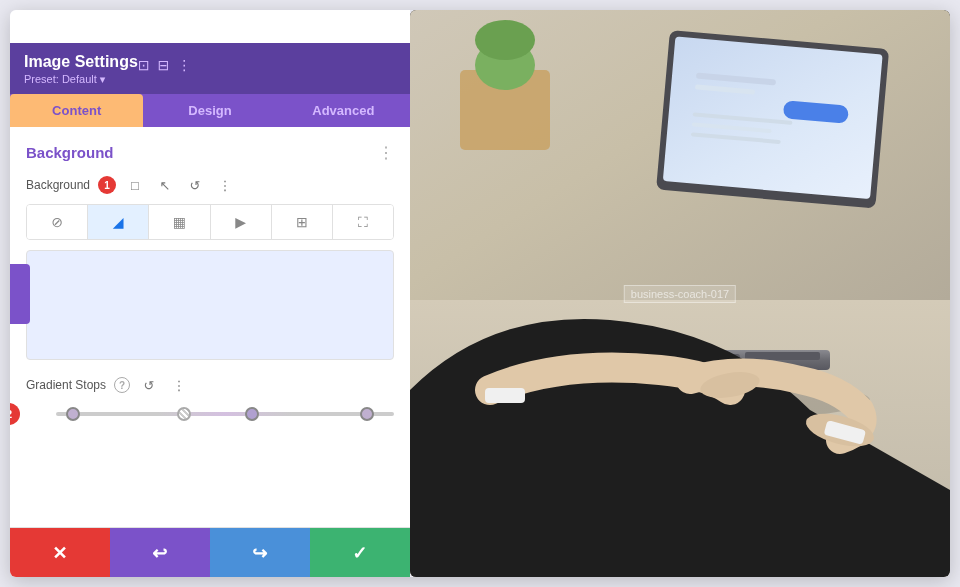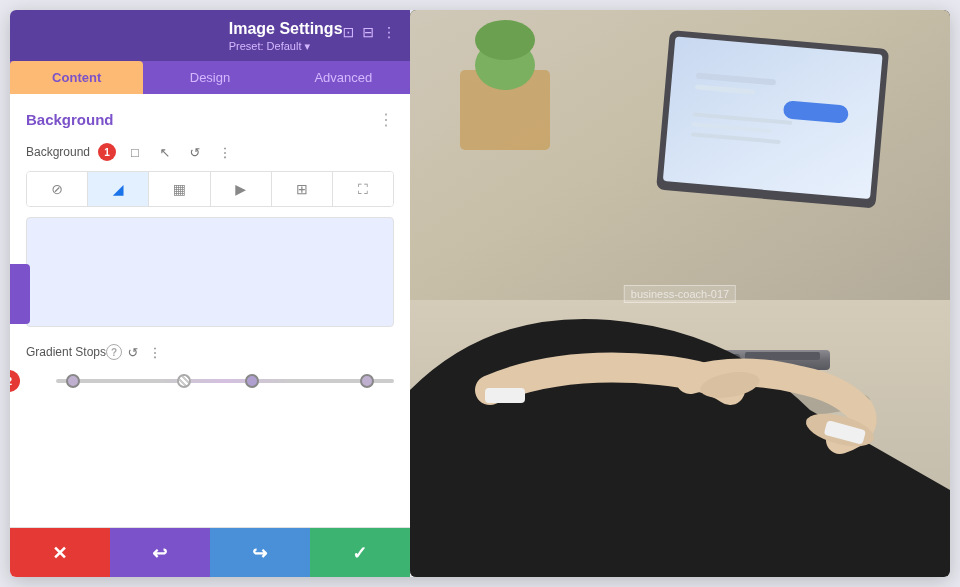--- a/index.html
+++ b/index.html
@@ -28,22 +28,23 @@
       background: #fff;
       display: flex;
       flex-direction: column;
       position: relative;
     }
     
     .panel-header {
       background: #5b3f9e;
       padding: 10px 14px 8px;
       display: flex;
-      justify-content: flex-end;
+      justify-content: flex-start;
       align-items: flex-start;
+      margin-top: 33px;
     }
     .panel-header-left .panel-title {
       color: #fff;
       font-size: 16px;
       font-weight: 700;
     }
     .panel-header-left .panel-preset {
       color: #d4b8ff;
       font-size: 11px;
       margin-top: 2px;
@@ -63,21 +64,21 @@
     .tabs-row {
       display: flex;
       background: #7b52c9;
     }
     .tab {
       flex: 1;
       text-align: center;
       padding: 9px 0;
       color: #d4b8ff;
       font-size: 13px;
-      font-weight: 400;
+      font-weight: 700;
       cursor: pointer;
     }
     .tab.active {
       background: #fdba74;
       color: #7b52c9;
       font-weight: 700;
       border-radius: 4px 4px 0 0;
     }
     
     .panel-body {
@@ -170,20 +171,21 @@
       height: 110px;
       background: #e8eeff;
       border: 1px solid #e0e0e0;
       border-radius: 4px;
       margin-bottom: 14px;
     }
     
     .gradient-stops-header {
       display: flex;
       align-items: center;
+      gap: 8px;
       margin-bottom: 8px;
     }
     .gradient-stops-label {
       font-size: 12px;
       color: #555;
       font-weight: 500;
     }
     .help-icon {
       width: 16px;
       height: 16px;

